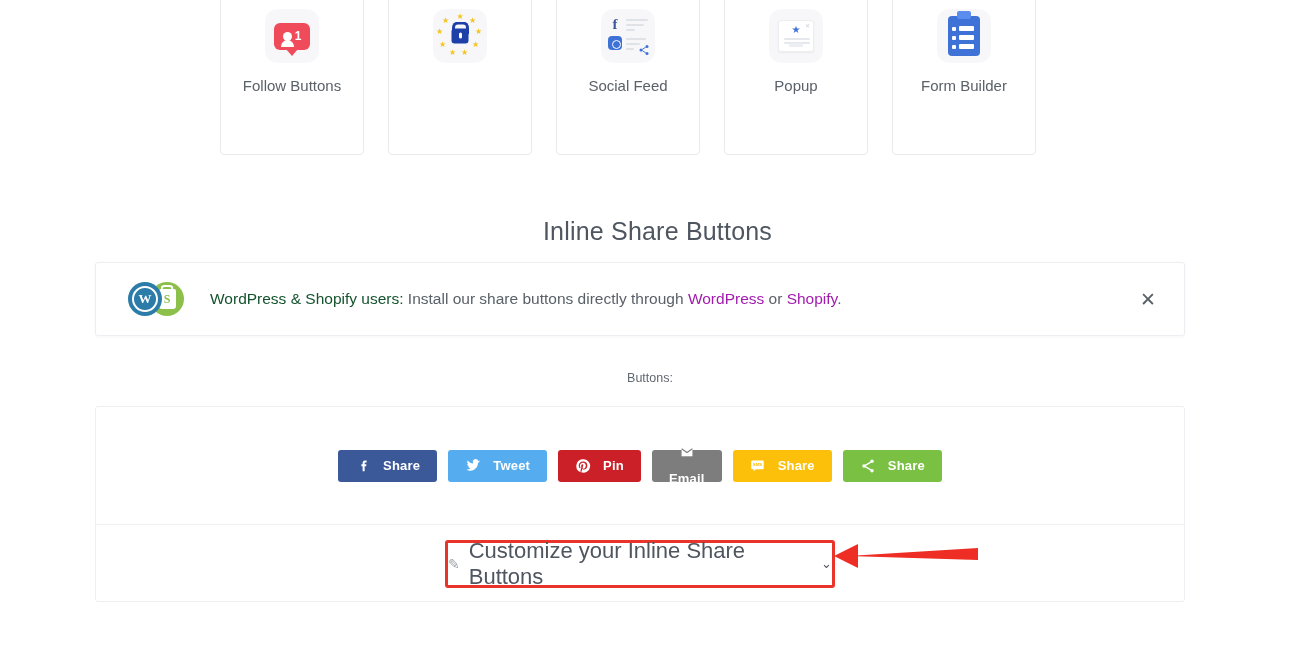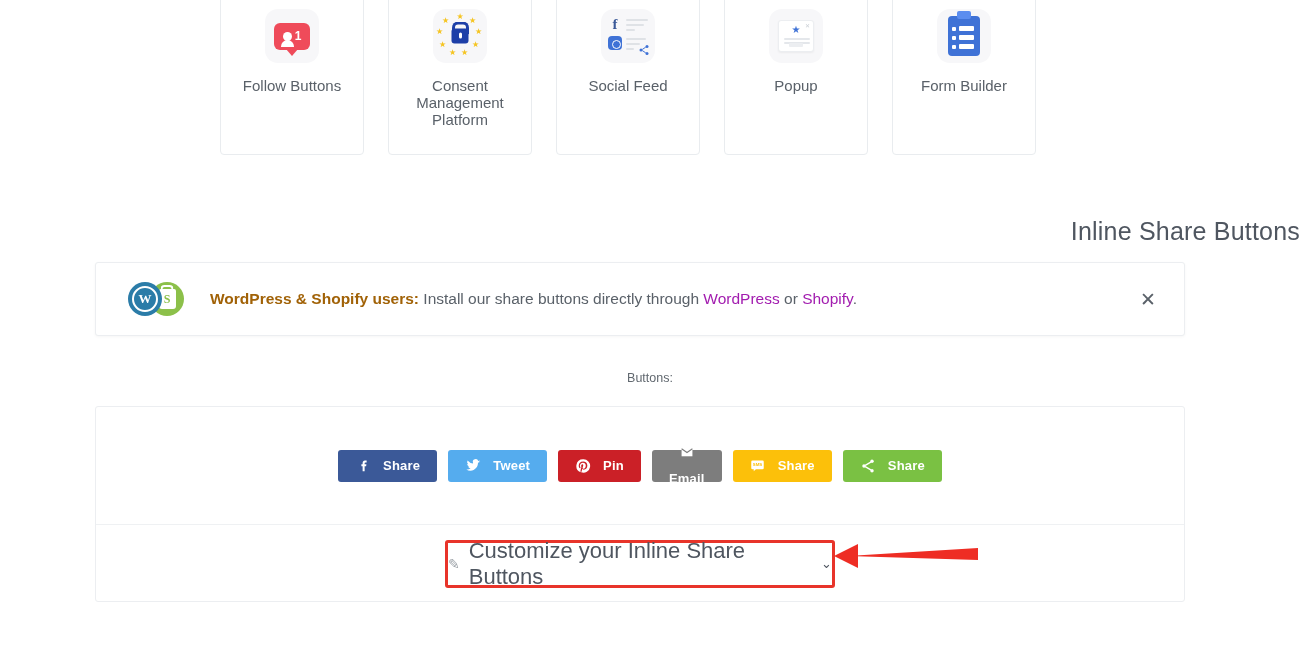--- a/index.html
+++ b/index.html
@@ -115,21 +115,21 @@
   .clip:before {
     content:""; position:absolute; left:50%; top:-5px; transform:translateX(-50%);
     width:14px; height:8px; background:#5b8def; border-radius:2px;
   }
   .clip .row { position:absolute; left:4px; height:5px; display:flex; align-items:center; gap:3px; }
   .clip .dot { width:4px; height:4px; background:#fff; border-radius:1px; }
   .clip .bar { height:5px; background:#fff; border-radius:1px; }
 
   
   .section-title {
-    position:absolute; left:0; top:217px; width:1300px; text-align:right;
+    position:absolute; left:0; top:217px; width:1300px; text-align:center;
     font-size: 25px; color:#4f5660; font-weight:400; letter-spacing:.2px;padding-left:15px;
   }
 
   
   .notice {
     position:absolute; left:95px; top:262px; width:1090px; height:74px;
     background:#fff; border:1px solid #eceef1; border-radius:3px;
     box-shadow: 0 1px 3px rgba(0,0,0,.04);
     display:flex; align-items:center; padding: 0 22px 0 32px;
   }
@@ -148,21 +148,21 @@
     display:flex;align-items:center;justify-content:center;
     color:#8cc04a;font-size:12px;font-weight:700;font-family:"Liberation Serif",serif;
   }
   .logo-sp .bag:before{
     content:"";position:absolute;left:50%;top:-4px;transform:translateX(-50%);
     width:9px;height:6px;border:2px solid #fff;border-bottom:none;border-radius:4px 4px 0 0;
   }
   .notice-text {
     margin-left: 26px; font-size: 15.5px; color:#5a6169; flex:1 1 auto;
   }
-  .notice-text b { color:#a16207; font-weight:700; }
+  .notice-text b { color:#14532d; font-weight:400; }
   .notice-text a { color:#a21caf; text-decoration:none; }
   .notice-close {
     width:28px;height:28px;display:flex;align-items:center;justify-content:center;
     color:#5a6169;font-size:19px;cursor:pointer;flex:0 0 auto;
   }
 
   
   .preview-label {
     position:absolute; left:0; top:371px; width:1300px; text-align:center;
     font-size:12.5px; color:#61686f;
@@ -228,21 +228,20 @@
           <span class="star" style="left:39px; top:16px;">★</span>
           <span class="star" style="left:36px; top:29px;">★</span>
           <span class="star" style="left:25px; top:37px;">★</span>
           <span class="star" style="left:13px; top:37px;">★</span>
           <span class="star" style="left:3px; top:29px;">★</span>
           <span class="star" style="left:0px; top:16px;">★</span>
           <span class="star" style="left:6px; top:5px;">★</span>
           <span class="lock"></span>
         </div>
       </div>
-      <div class="prod-label">Consent Management Platform</div>
     </div>
 
     <div class="prod-card">
       <div class="prod-icon">
         <div class="feed">
           <span class="fb">f</span>
           <span class="ig"></span>
           <span class="ln" style="left:20px; top:3px;  width:22px;"></span>
           <span class="ln" style="left:20px; top:8px;  width:18px;"></span>
           <span class="ln" style="left:20px; top:13px; width:9px;"></span>

